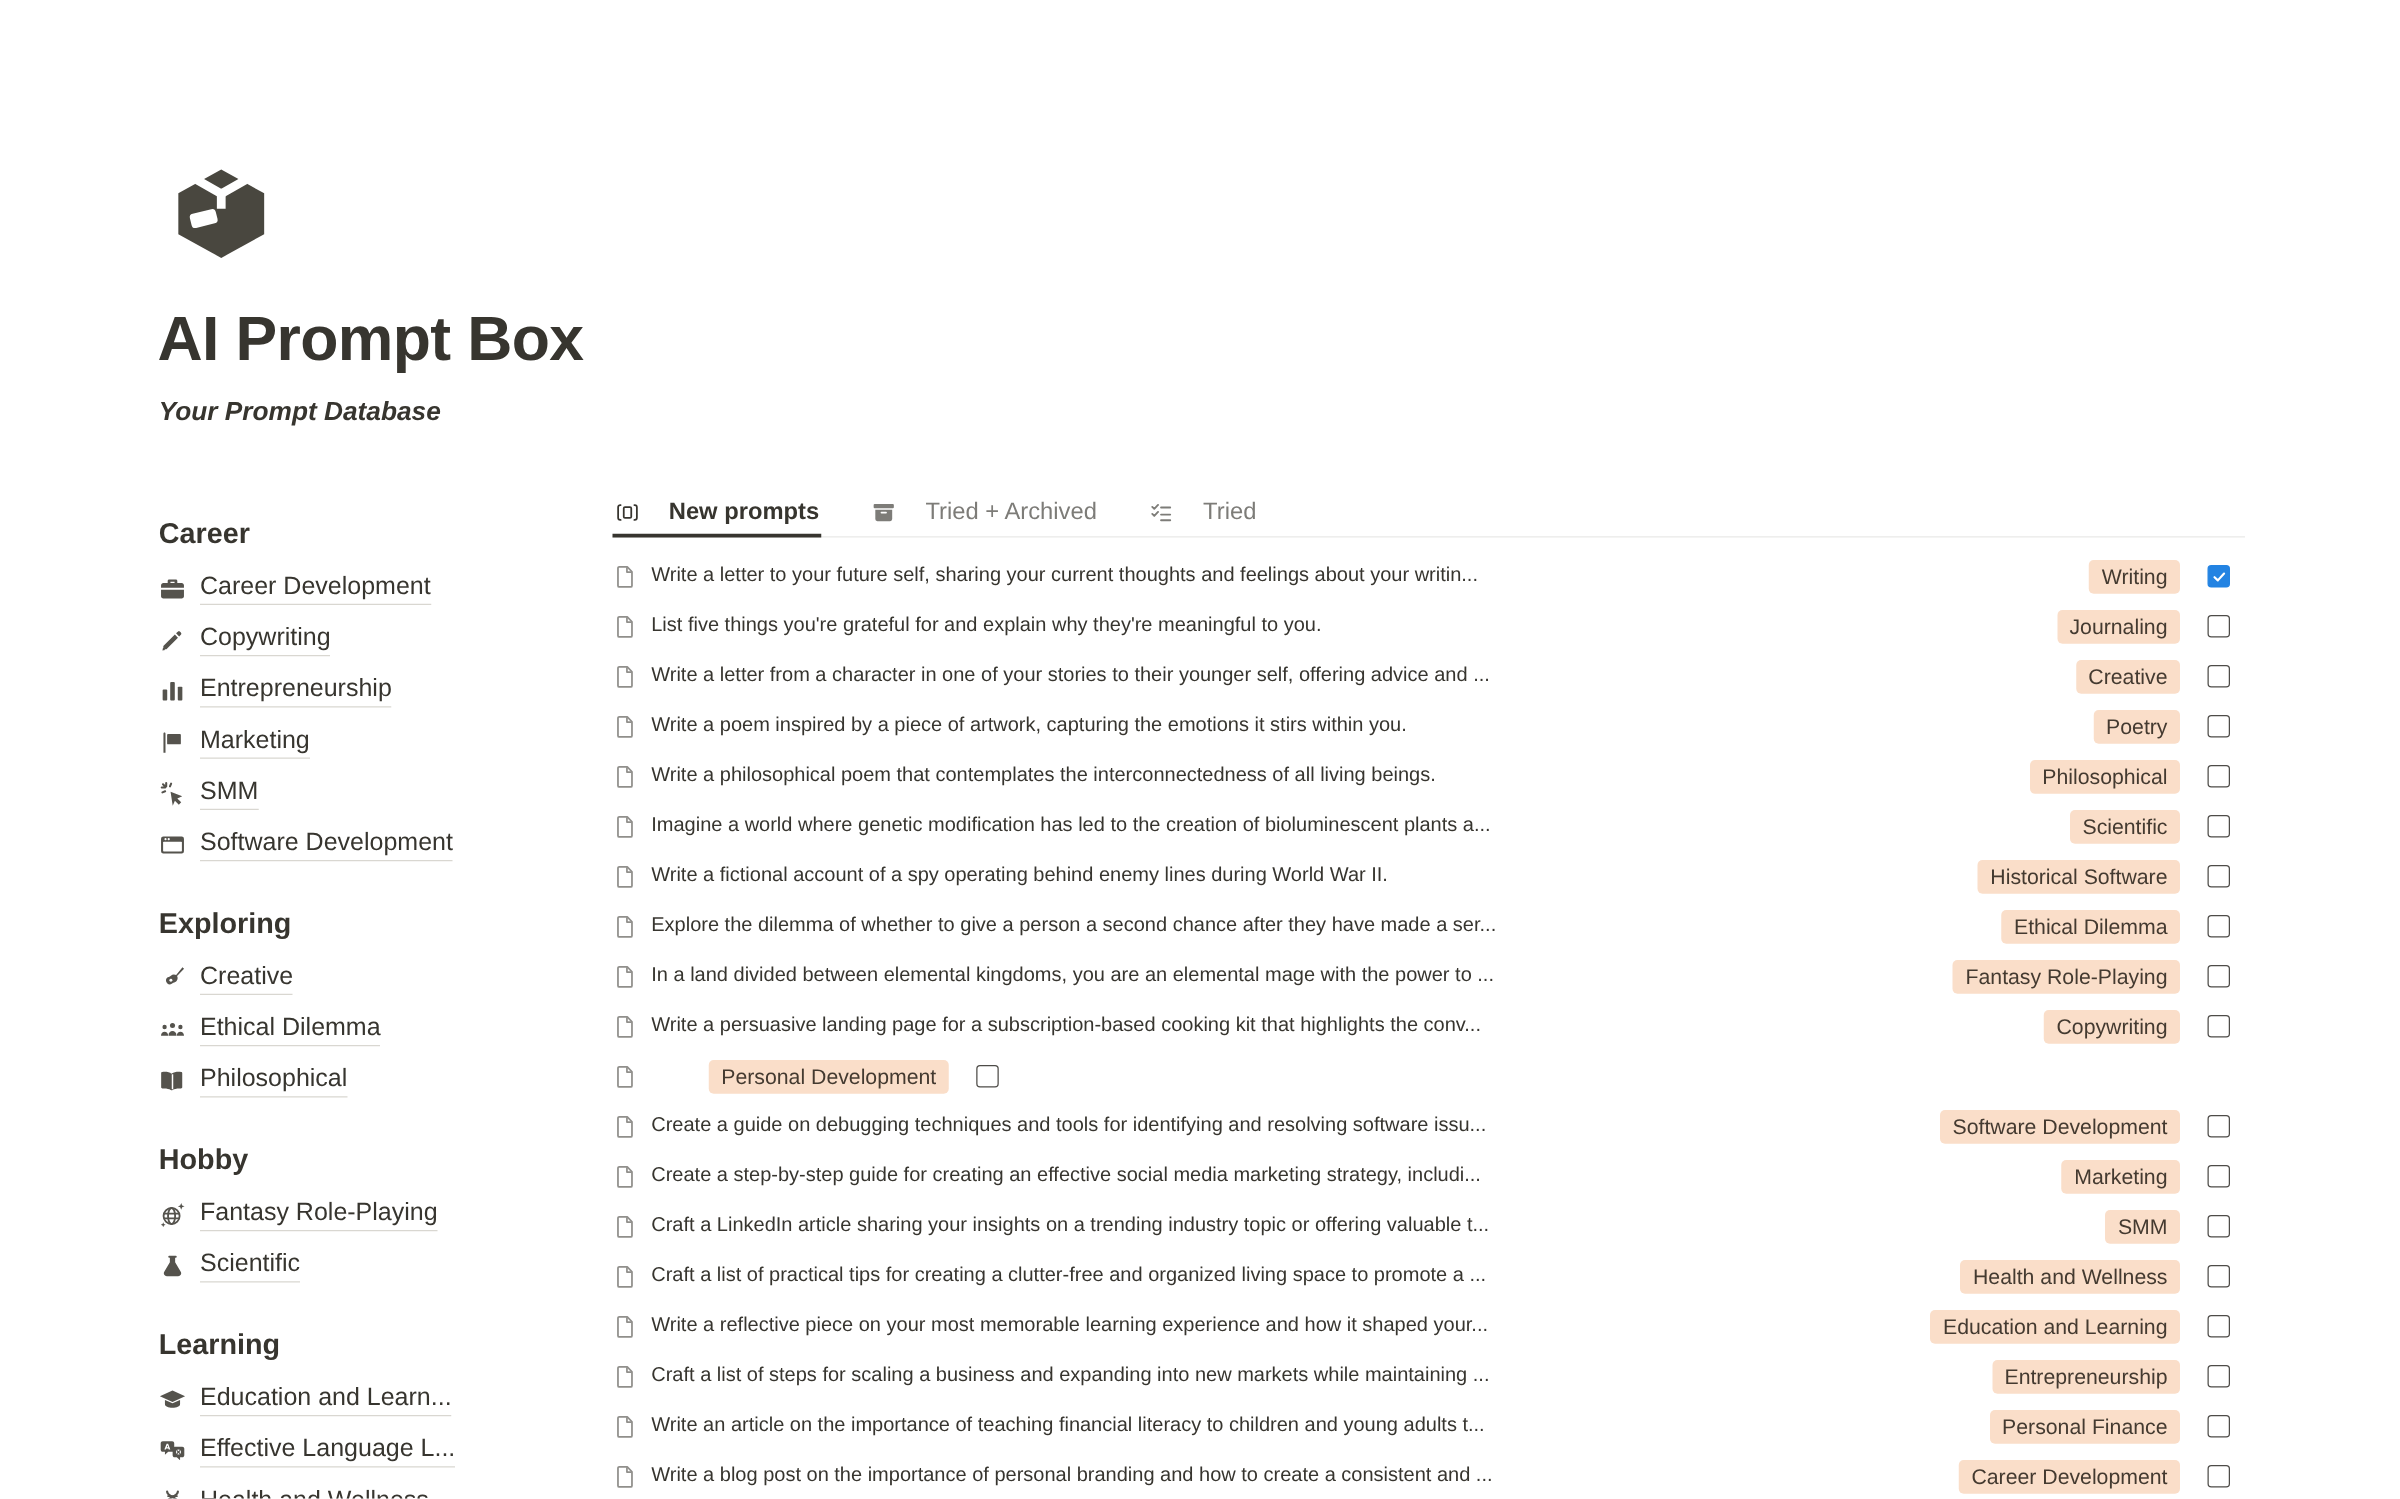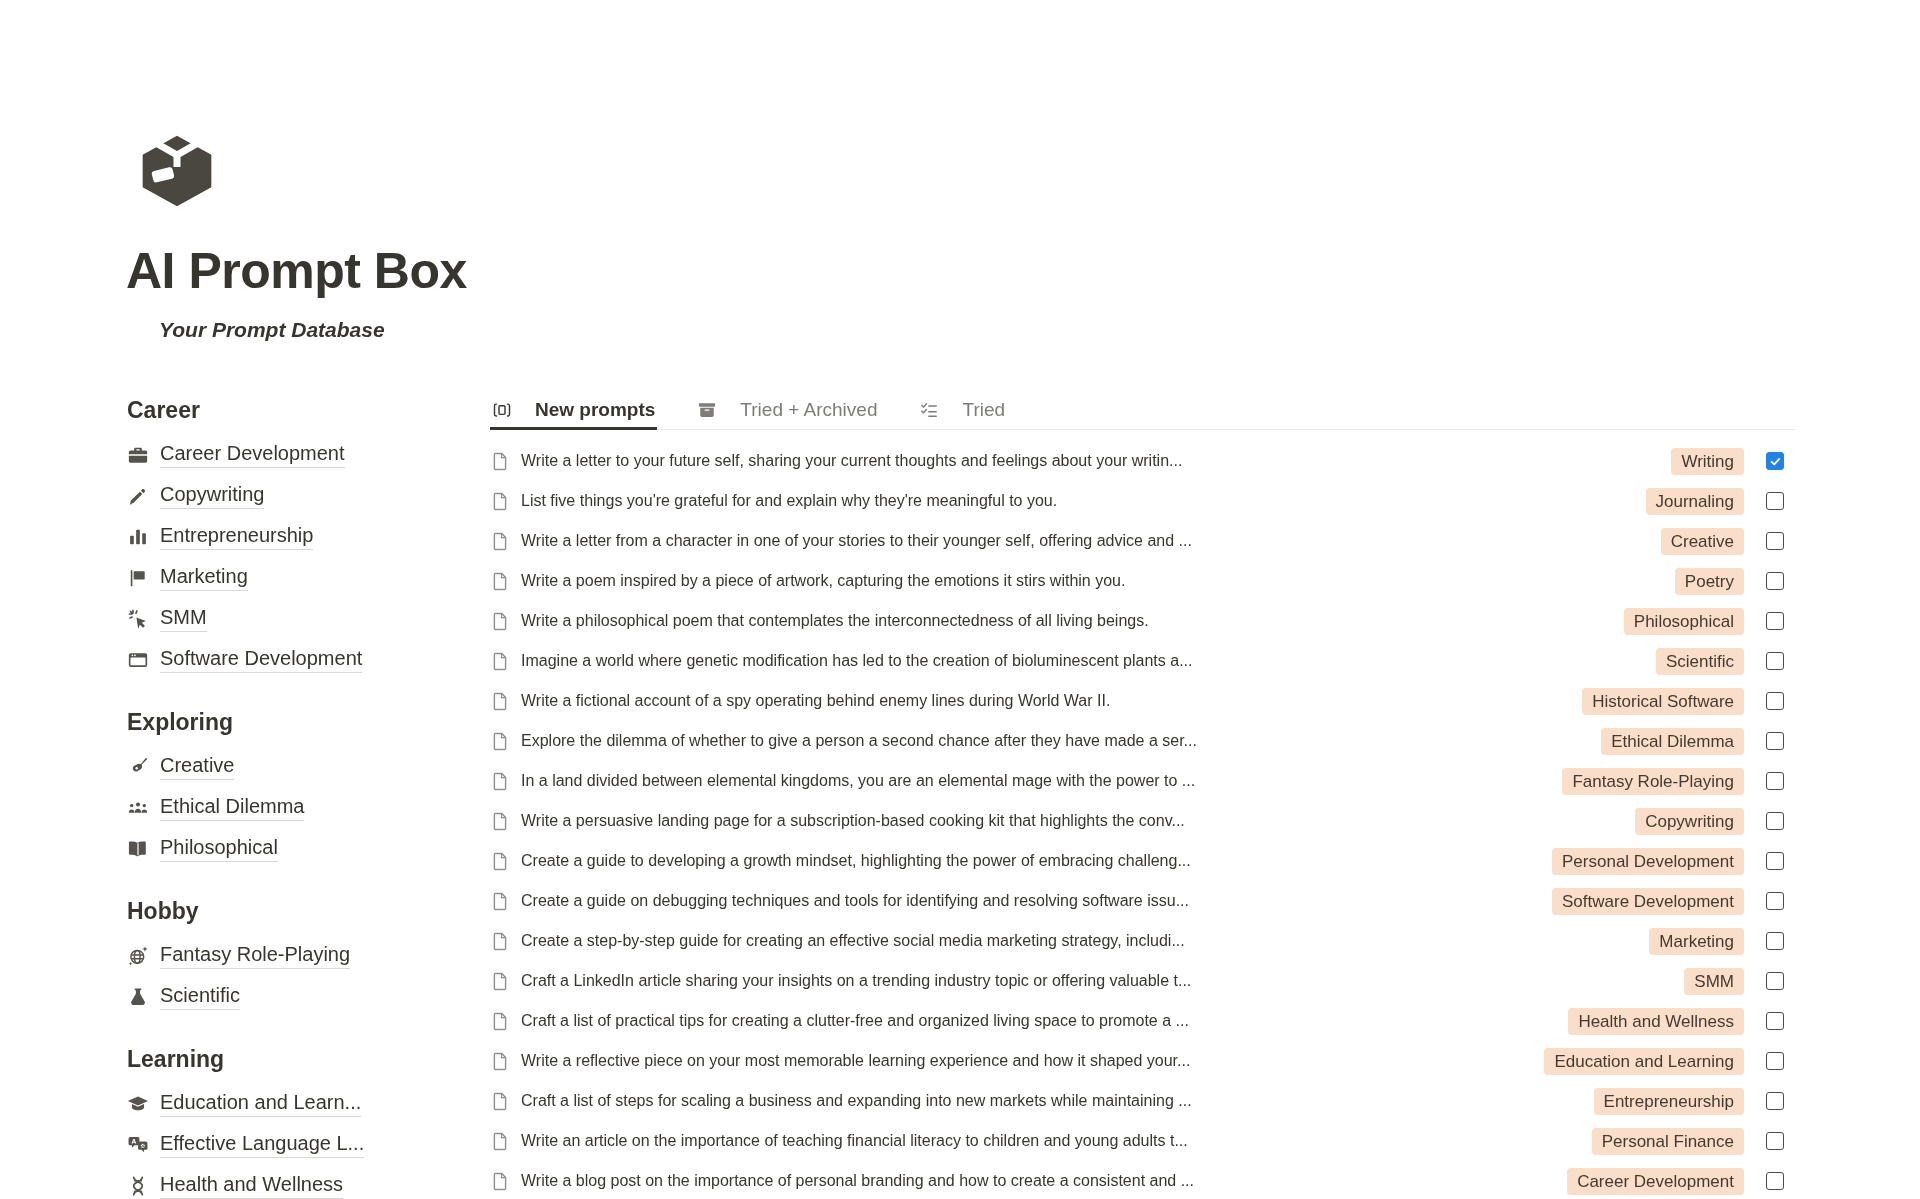--- a/index.html
+++ b/index.html
@@ -4,26 +4,26 @@
 <style>
   html,body{margin:0;padding:0;background:#fff;}
   .page{position:relative;width:1920px;height:1199px;overflow:hidden;background:#fff;
         font-family:"Liberation Sans","DejaVu Sans",sans-serif;color:#37352F;}
 
   
   .logo{position:absolute;left:137px;top:126px;width:80px;height:90px;color:#49473F;}
   .logo svg{width:100%;height:100%;}
   .title{position:absolute;left:126px;top:242px;margin:0;font-size:50px;font-weight:700;
          letter-spacing:-0.5px;color:#37352F;}
-  .subtitle{position:absolute;left:127px;top:318px;font-size:21px;font-weight:700;font-style:italic;margin-left:32px;}
+  .subtitle{position:absolute;left:127px;top:318px;font-size:21px;font-weight:700;font-style:italic;}
 
   
   .sidebar{position:absolute;left:127px;top:392px;width:366px;}
   .side-heading{margin:26px 0 8px;font-size:23px;font-weight:700;line-height:32px;color:#37352F;}
-  .side-section:first-child .side-heading{margin-top:2px;}
+  .side-section:first-child .side-heading{margin-top:18px;}
   .side-item{display:flex;align-items:center;height:41px;gap:11px;cursor:pointer;}
   .side-icon{width:22px;height:22px;color:#55534D;flex:none;display:flex;}
   .side-icon svg{width:22px;height:22px;}
   .side-label{font-size:20px;color:#37352F;border-bottom:1px solid #D9D7D1;padding-bottom:2px;white-space:nowrap;}
 
   
   .main{position:absolute;left:490px;top:392px;width:1306px;}
   .tabbar{display:flex;align-items:stretch;gap:38px;height:37px;border-bottom:1px solid #E9E9E7;}
   .tab{display:flex;align-items:center;gap:23px;font-size:19px;color:#7D7C78;
        border-bottom:3px solid transparent;margin-bottom:-1px;padding:0 2px;cursor:pointer;white-space:nowrap;}
@@ -439,21 +439,20 @@
 
   <div class="row">
     <span class="row-icon">
             <svg viewBox="0 0 24 24">
               <g fill="none" stroke="currentColor" stroke-width="1.6" stroke-linejoin="round">
                 <path d="M6.2 2.8h7.3l4.3 4.5V20c0 .66-.54 1.2-1.2 1.2H6.2A1.2 1.2 0 0 1 5 20V4c0-.66.54-1.2 1.2-1.2Z"></path>
                 <path d="M13.2 3.2v4.4h4.4"></path>
               </g>
             </svg>
           </span>
-    <span class="row-text"><a class="row-link">Create a guide to developing a growth mindset, highlighting the power of embracing challeng...</a></span>
     <span class="tag-col"><span class="tag-pill">Personal Development</span></span>
     <span class="check-col">
             <span class="checkbox"></span>
           </span>
   </div>
 
   <div class="row">
     <span class="row-icon">
             <svg viewBox="0 0 24 24">
               <g fill="none" stroke="currentColor" stroke-width="1.6" stroke-linejoin="round">

